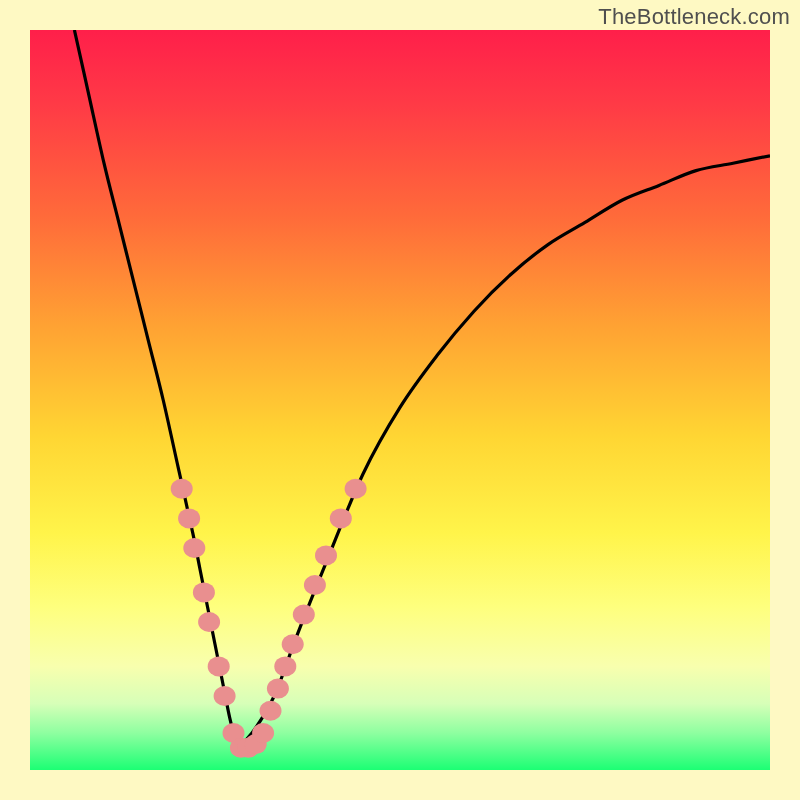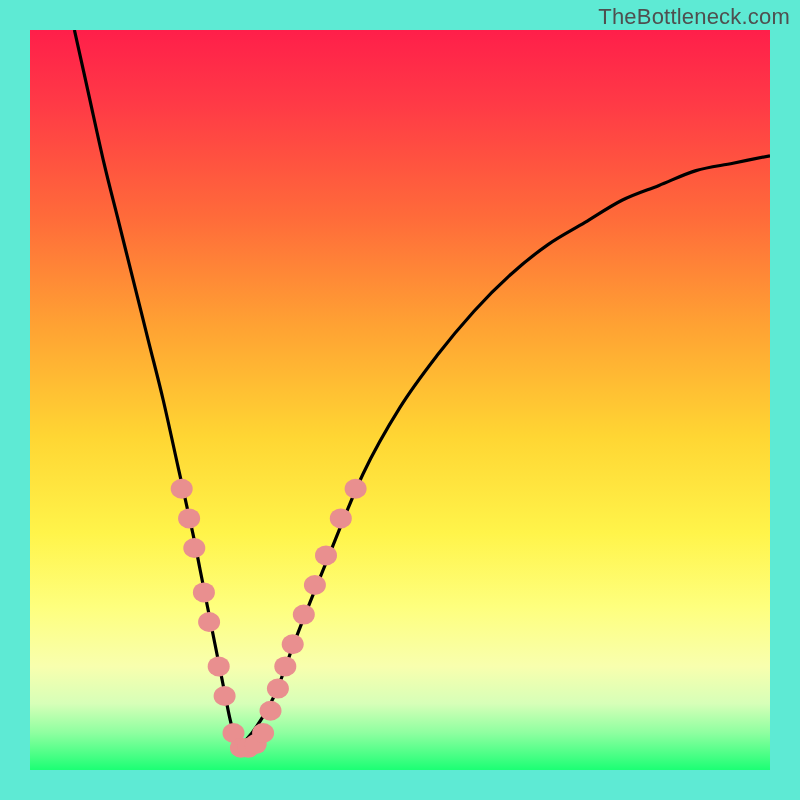--- a/index.html
+++ b/index.html
@@ -8,21 +8,21 @@
     width: 800px;
     height: 800px;
     overflow: hidden;
     background: #000;
     font-family: Arial, Helvetica, sans-serif;
   }
   .frame {
     position: relative;
     width: 800px;
     height: 800px;
-    background: #5eead4;
+    background: #fef9c3;
   }
   .plot {
     position: absolute;
     left: 30px;
     top: 30px;
     width: 740px;
     height: 740px;
     background: linear-gradient(to bottom,
       #ff1f4a 0%,
       #ff3a46 10%,

